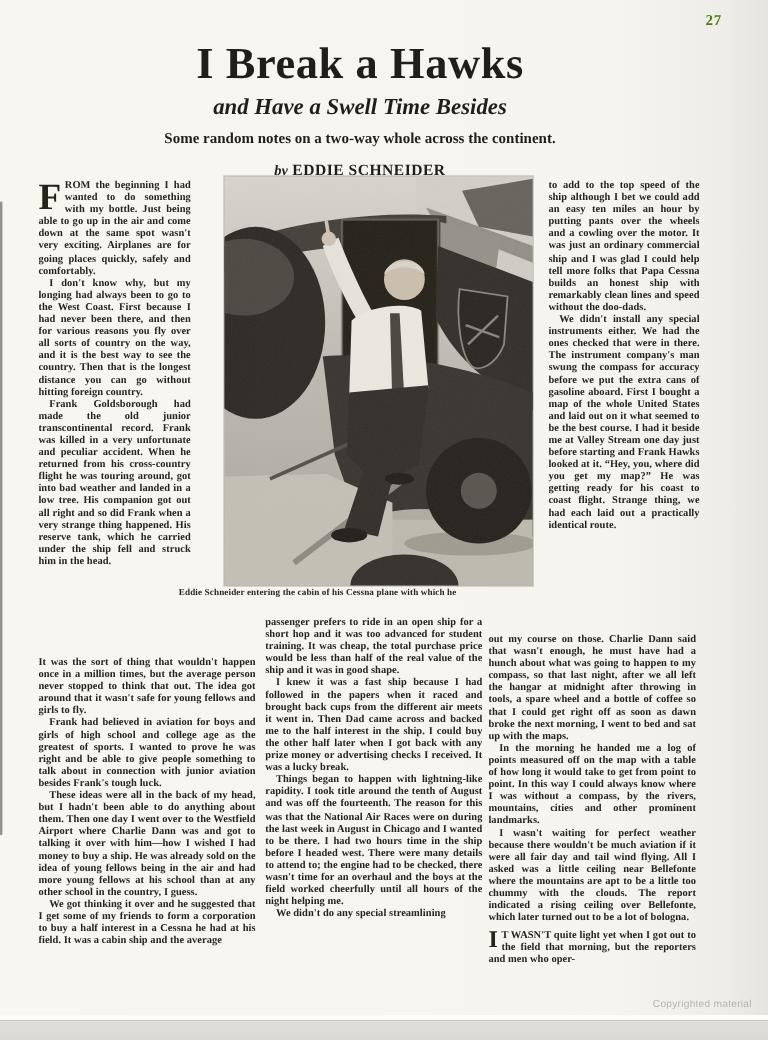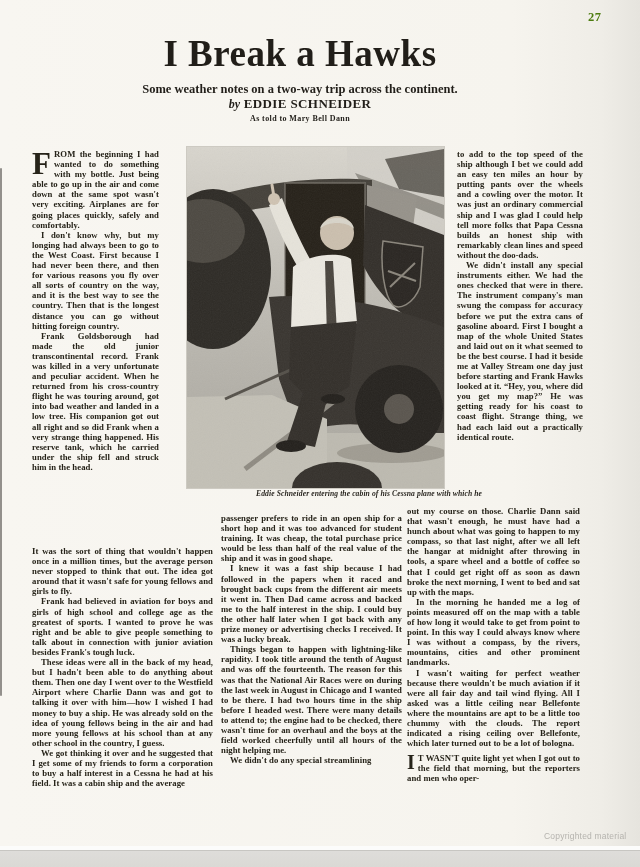--- a/index.html
+++ b/index.html
@@ -30,21 +30,21 @@
   .header h1{
     margin:0;font-size:37px;line-height:40px;font-weight:700;letter-spacing:.5px;
   }
   .header .subtitle{
     margin-top:5px;font-size:19px;line-height:21px;font-style:italic;font-weight:700;
   }
   .header .tagline{
     margin-top:8px;font-size:12.5px;line-height:14px;font-weight:700;
   }
   .header .byline{
-    margin-top:0;font-size:13px;line-height:15px;font-weight:700;letter-spacing:.4px;
+    margin-top:12px;font-size:13px;line-height:15px;font-weight:700;letter-spacing:.4px;
   }
   .header .byline .by{font-style:italic;font-size:12px;letter-spacing:0;}
   .header .astold{
     margin-top:2px;font-size:8px;line-height:10px;font-weight:700;letter-spacing:.4px;
   }
   .body-col{
     position:absolute;text-align:justify;color:#262319;
     font-size:8.7px;line-height:10.1px;font-weight:bold;overflow:hidden;
     letter-spacing:.05px;
   }
@@ -52,48 +52,49 @@
   .body-col p.first{text-indent:0;}
   .dropcap{
     float:left;font-weight:bold;color:#262319;
     font-size:31px;line-height:25px;padding:2px 3px 0 0;
   }
   .dropcap.small{font-size:20px;line-height:16px;padding:1px 3px 0 0;}
   .col1-top   {left:32px;  top:149px; width:127px; height:395px;}
   .col1-bottom{left:32px;  top:546px; width:181px; height:268px;}
   .col2       {left:221px; top:513px; width:181px; height:301px;}
   .col3-top   {left:457px; top:149px; width:126px; height:361px;}
-  .col3-bottom{left:407px; top:506px; width:173px; height:325px;}
+  .col3-bottom{left:407px; top:527px; width:173px; height:325px;}
   .photo{
     position:absolute;left:187px;top:147px;width:257px;height:341px;
     background:#b9b6ae;box-shadow:0 0 0 1px #cdcac2;
   }
   .photo svg{display:block;width:257px;height:341px;}
   .caption{
-    position:absolute;left:164px;top:489px;width:318px;text-align:right;
-    font-size:7.6px;line-height:9px;font-weight:bold;color:#2a2721;letter-spacing:.1px;font-style:italic;
+    position:absolute;left:149px;top:489px;width:318px;text-align:left;
+    font-size:7.6px;line-height:9px;font-weight:bold;color:#2a2721;letter-spacing:.1px;
   }
   .watermark{
     position:absolute;left:544px;top:831px;width:90px;
     font-family:"Liberation Sans", sans-serif;
     font-size:8.5px;color:#b5b3ae;letter-spacing:.2px;
   }
 </style>
 </head>
 <body>
 
 <div class="paper"></div>
 <div class="bottom-strip"></div>
 <div class="left-scan-line"></div>
 
 <div class="page-number">27</div>
 
 <div class="header">
   <h1>I Break a Hawks</h1>
-  <div class="tagline">Some weather notes on a two-way trip across the continent.</div>
+  <div class="subtitle">and Have a Swell Time Besides</div>
+  <div class="tagline">Some random notes on a two-way whole across the continent.</div>
   <div class="byline">
     <span class="by">by</span>
     <span>EDDIE SCHNEIDER</span>
   </div>
   <div class="astold">As told to Mary Bell Dann</div>
 </div>
 
 <div class="body-col col1-top">
   <p class="first"><span class="dropcap">F</span><span>ROM the beginning I had wanted to do something with my bottle. Just being able to go up in the air and come down at the same spot wasn't very exciting. Airplanes are for going places quickly, safely and comfortably.</span></p>
   <p>I don't know why, but my longing had always been to go to the West Coast. First because I had never been there, and then for various reasons you fly over all sorts of country on the way, and it is the best way to see the country. Then that is the longest distance you can go without hitting foreign country.</p>

